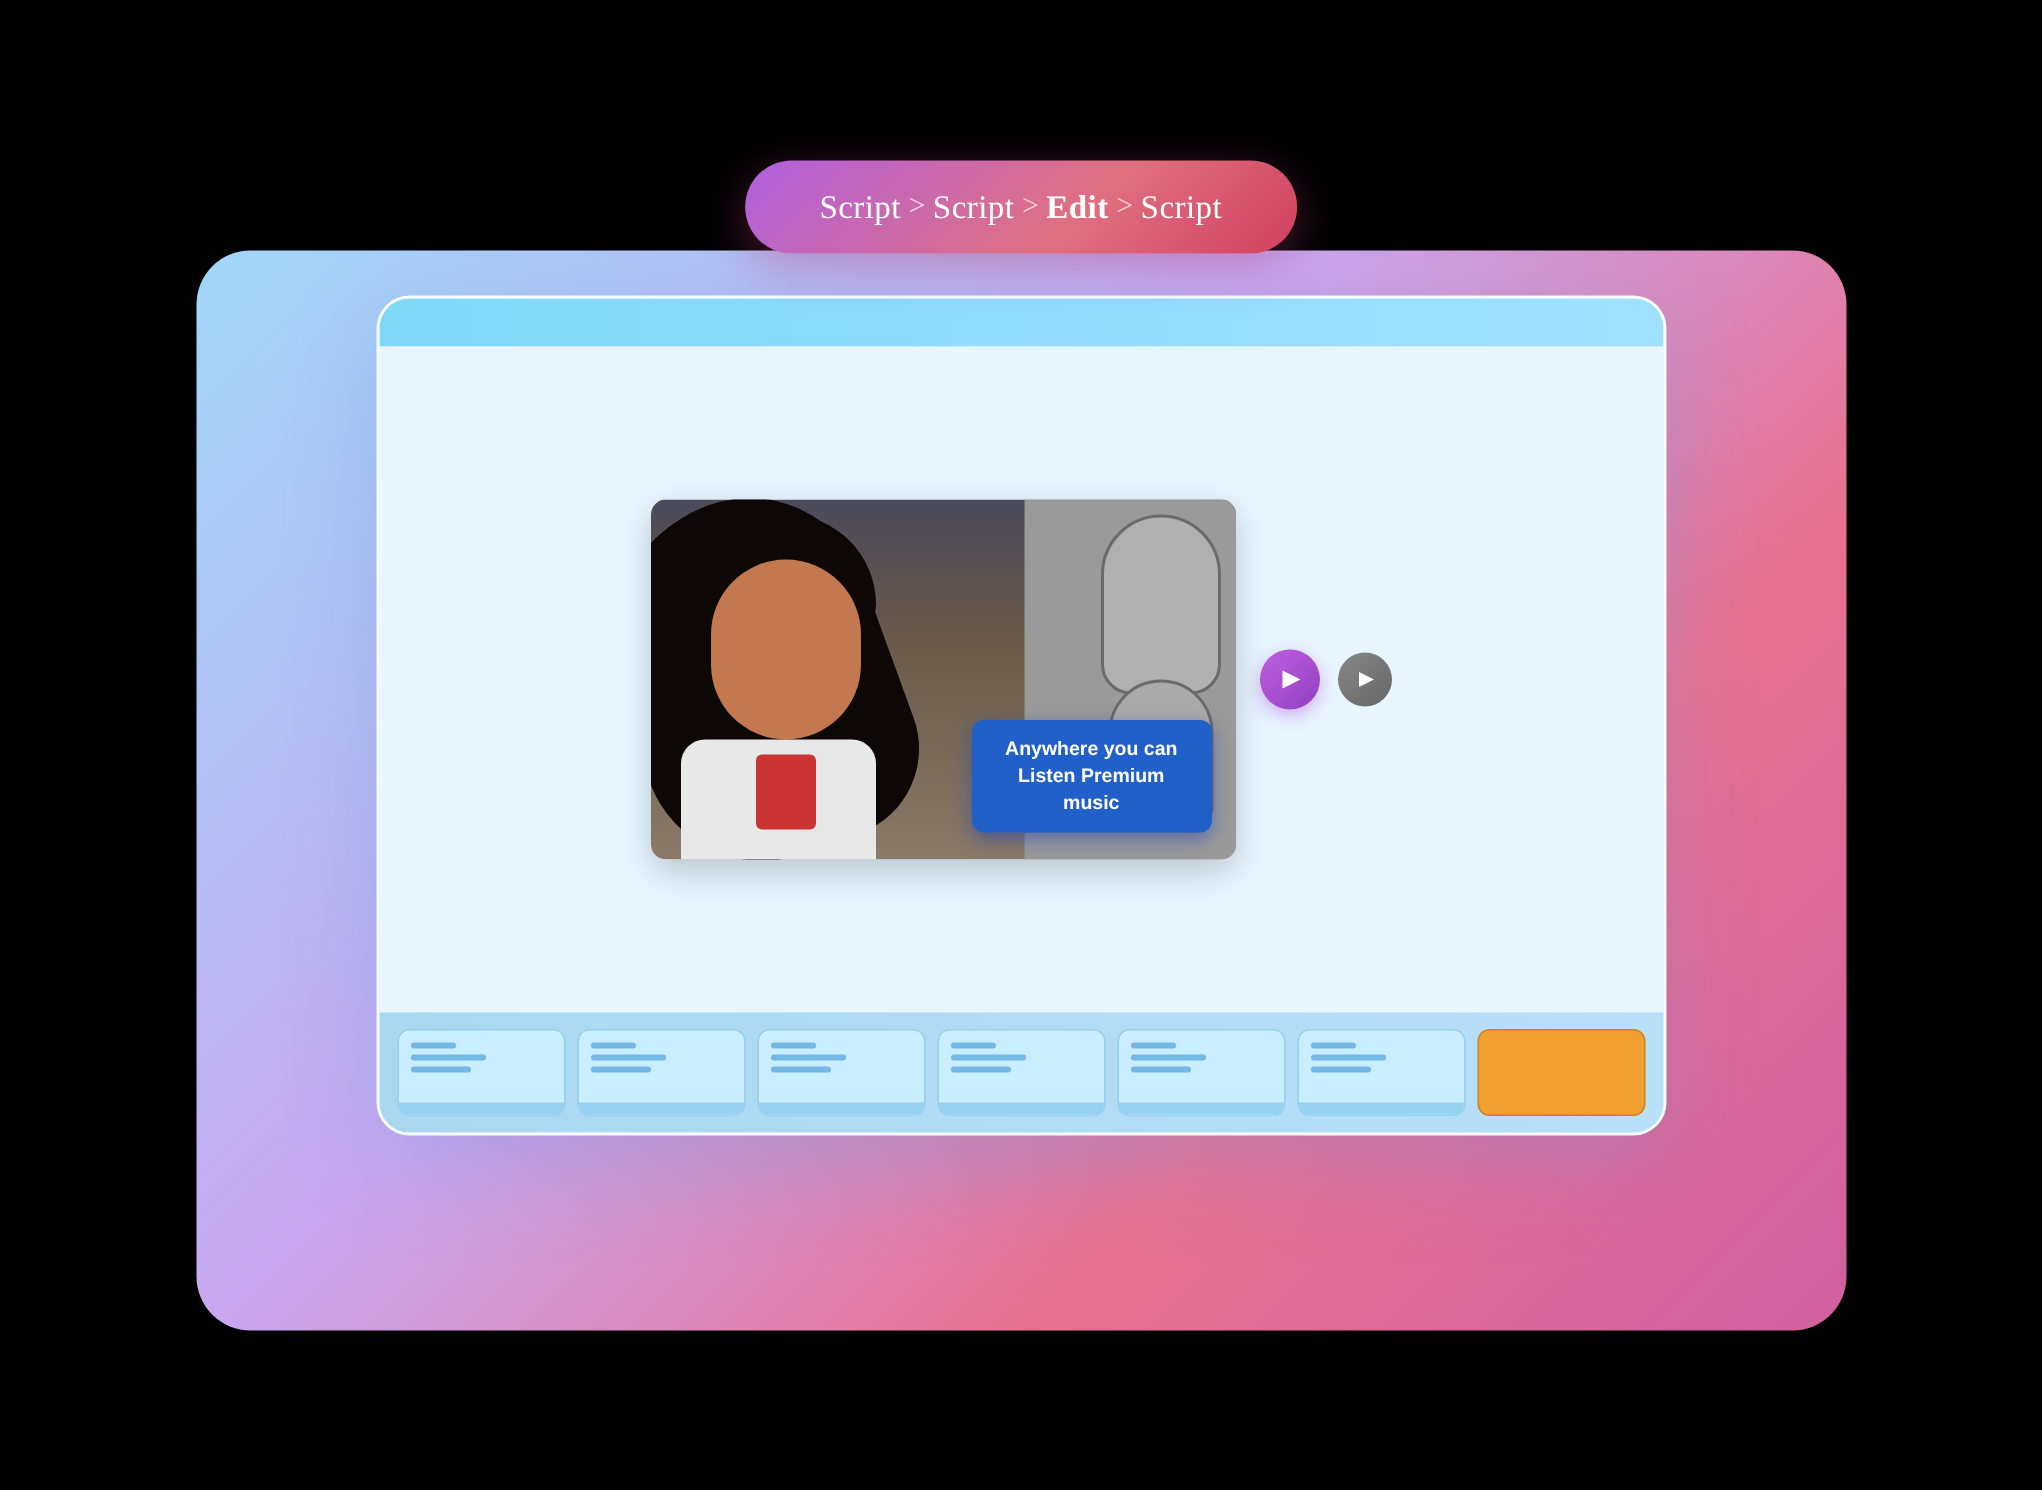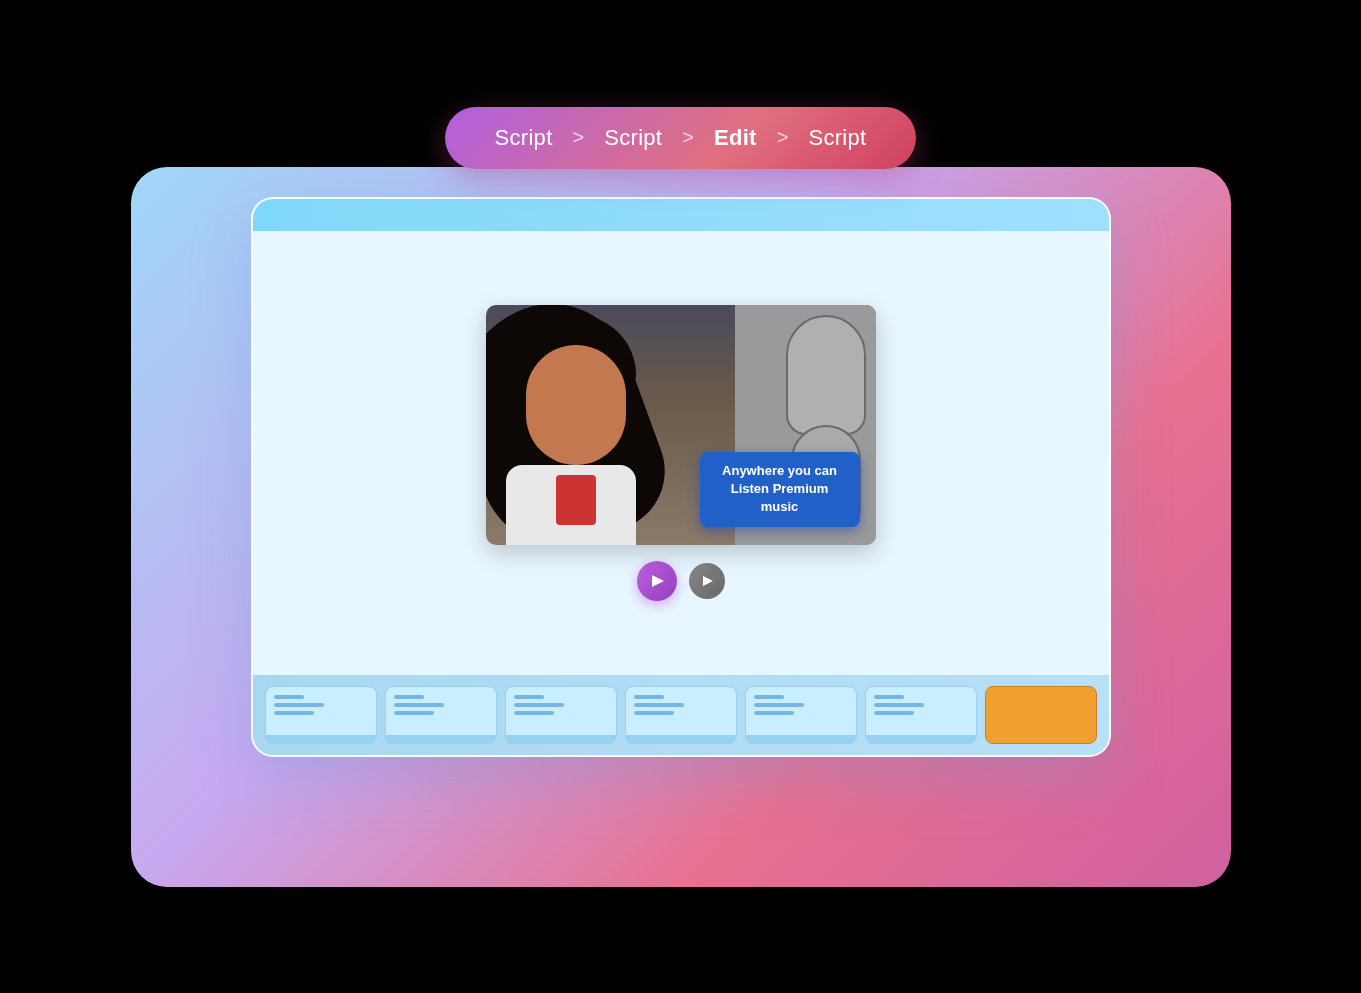--- a/index.html
+++ b/index.html
@@ -41,22 +41,23 @@
       position: absolute;
       top: 0;
       left: 50%;
       transform: translateX(-50%);
       z-index: 10;
       background: linear-gradient(135deg, #b060e0 0%, #e07080 60%, #d04060 100%);
       border-radius: 40px;
       padding: 18px 50px;
       display: flex;
       align-items: center;
-      gap: 20px;
+      gap: 5px;
       box-shadow: 0 8px 30px rgba(180, 60, 120, 0.4);
+      font-family: Liberation Serif, serif;
     }
 
     .breadcrumb-item {
       color: #fff;
       font-size: 22px;
       font-weight: 400;
       letter-spacing: 0.3px;
       white-space: nowrap;
     }
 
@@ -91,21 +92,21 @@
     .device-top-bar {
       height: 32px;
       background: linear-gradient(90deg, #80d8f8 0%, #a0e0ff 100%);
       flex-shrink: 0;
     }
 
     
     .device-content {
       flex: 1;
       display: flex;
-      flex-direction: column;
+      flex-direction: row;
       align-items: center;
       justify-content: center;
       padding: 20px;
       gap: 16px;
       background: #e8f6ff;
     }
 
     
     .preview-container {
       position: relative;

